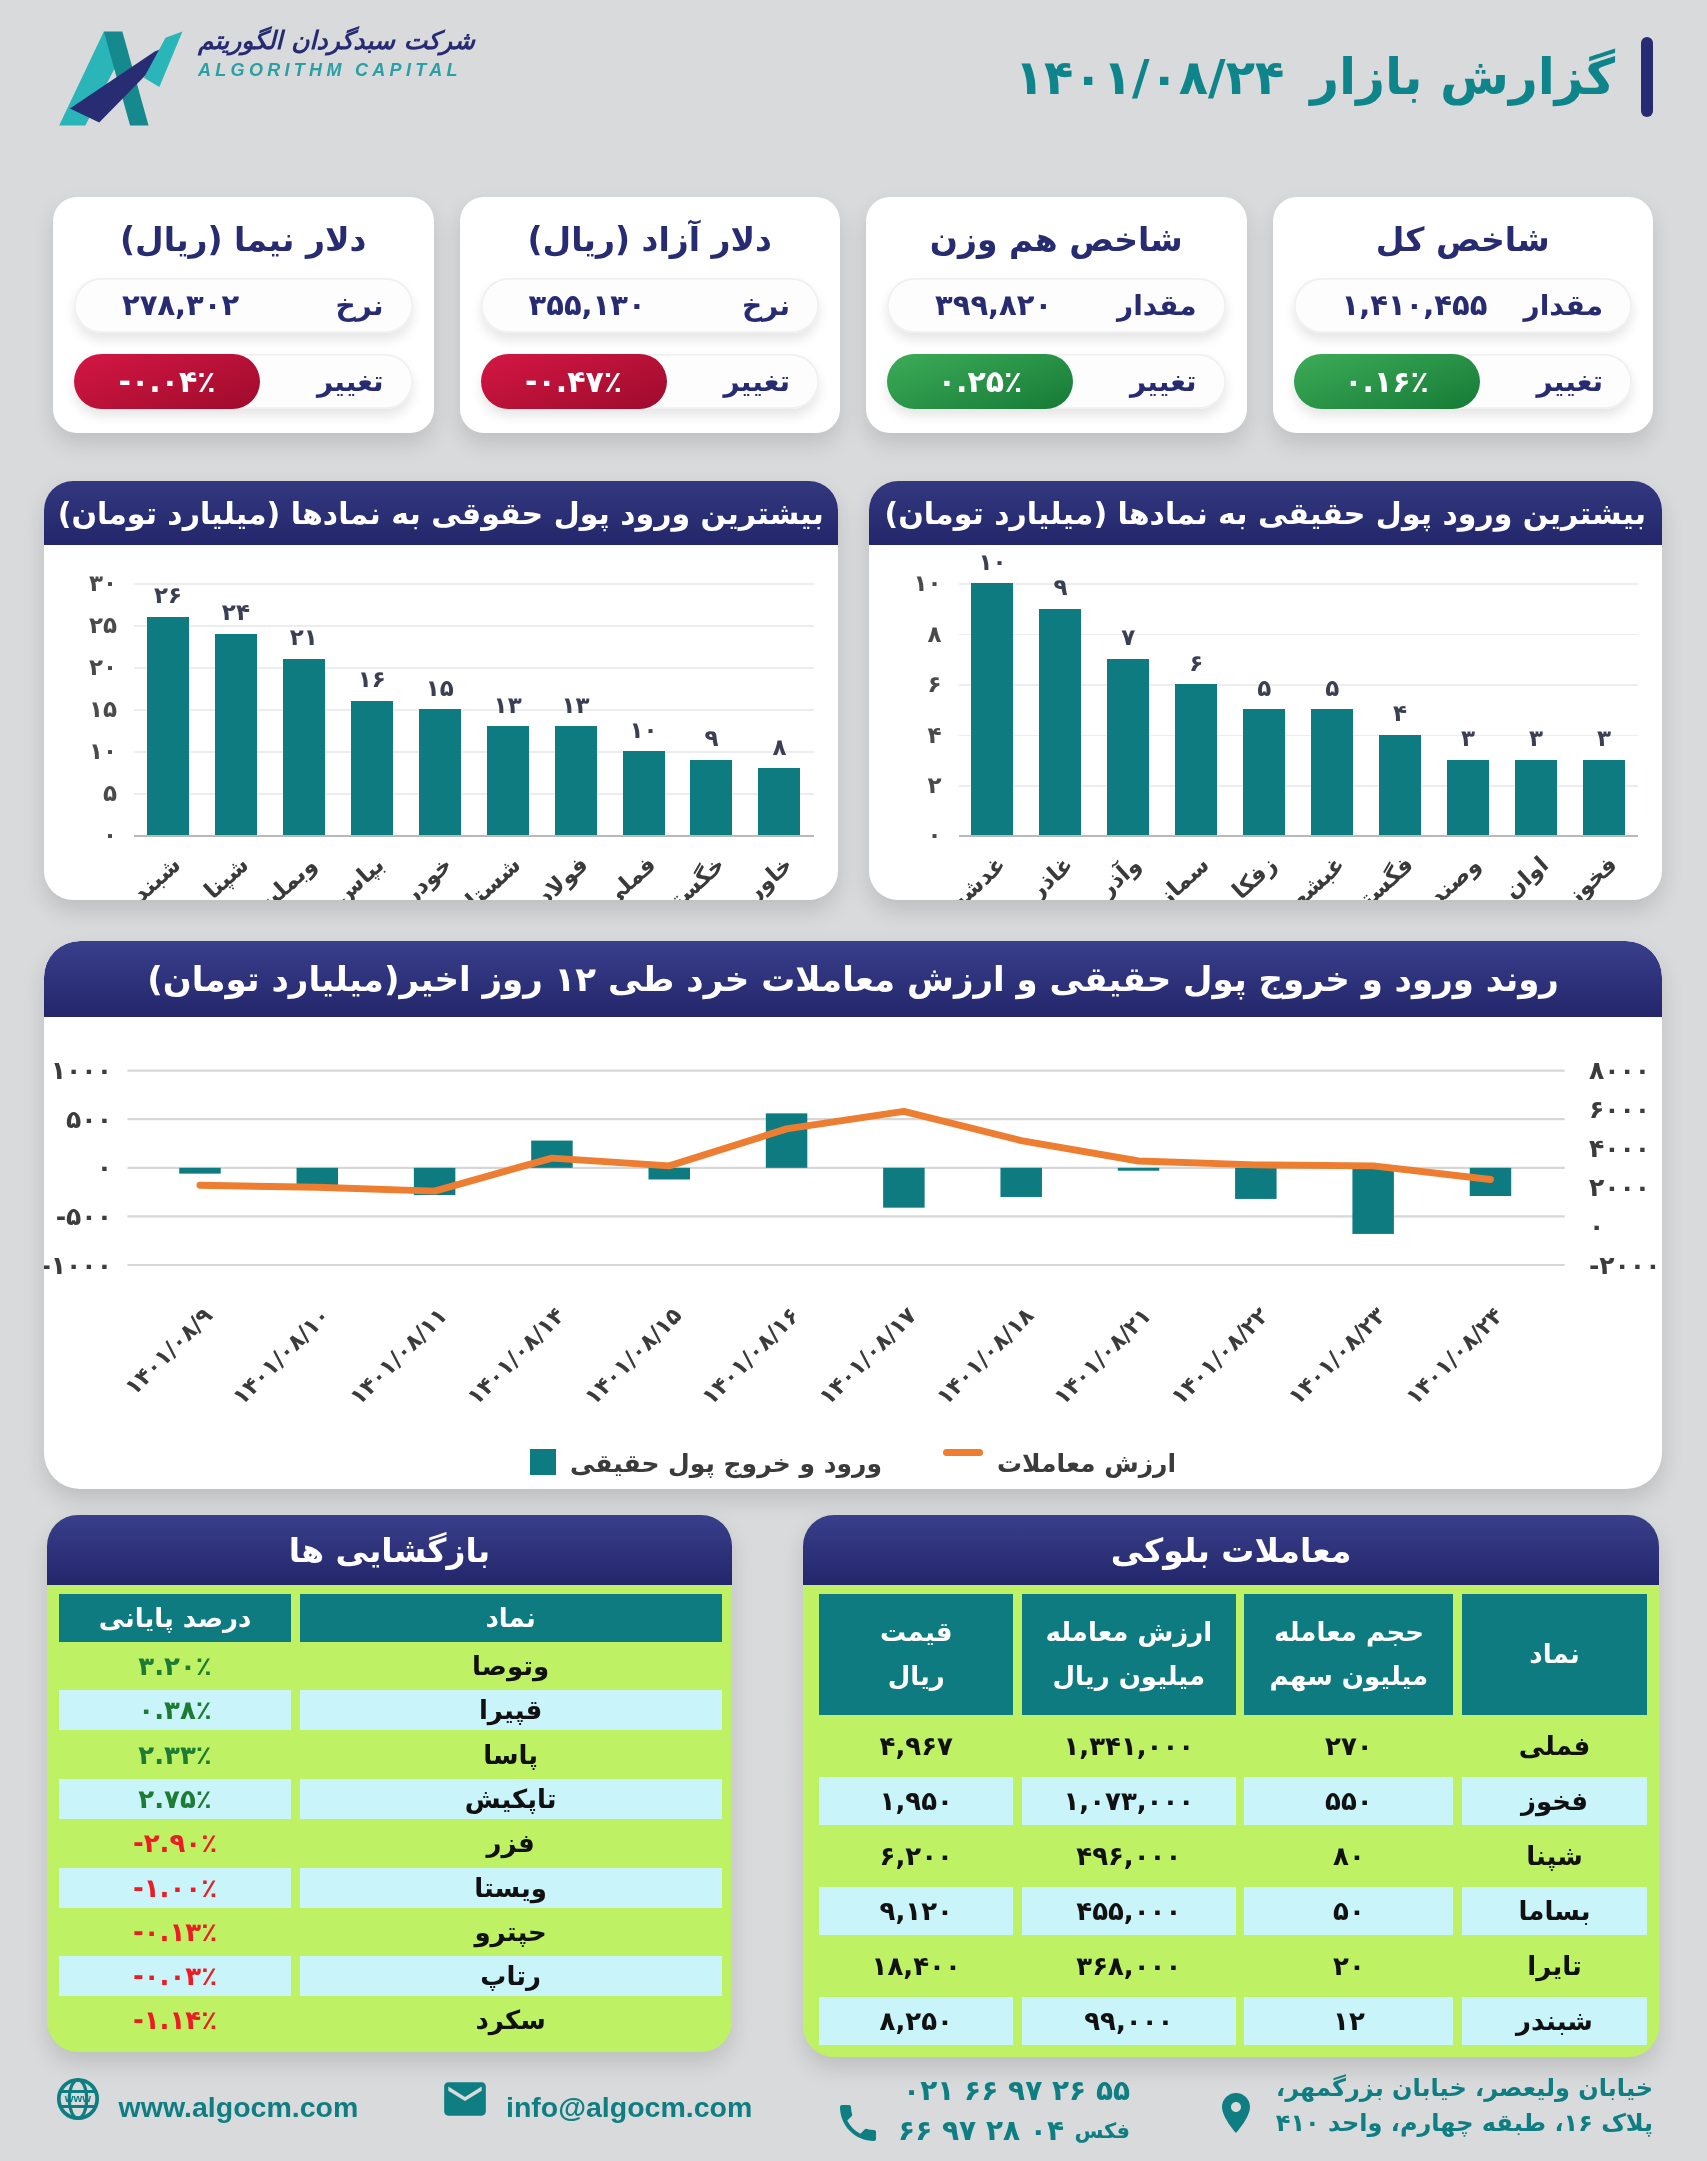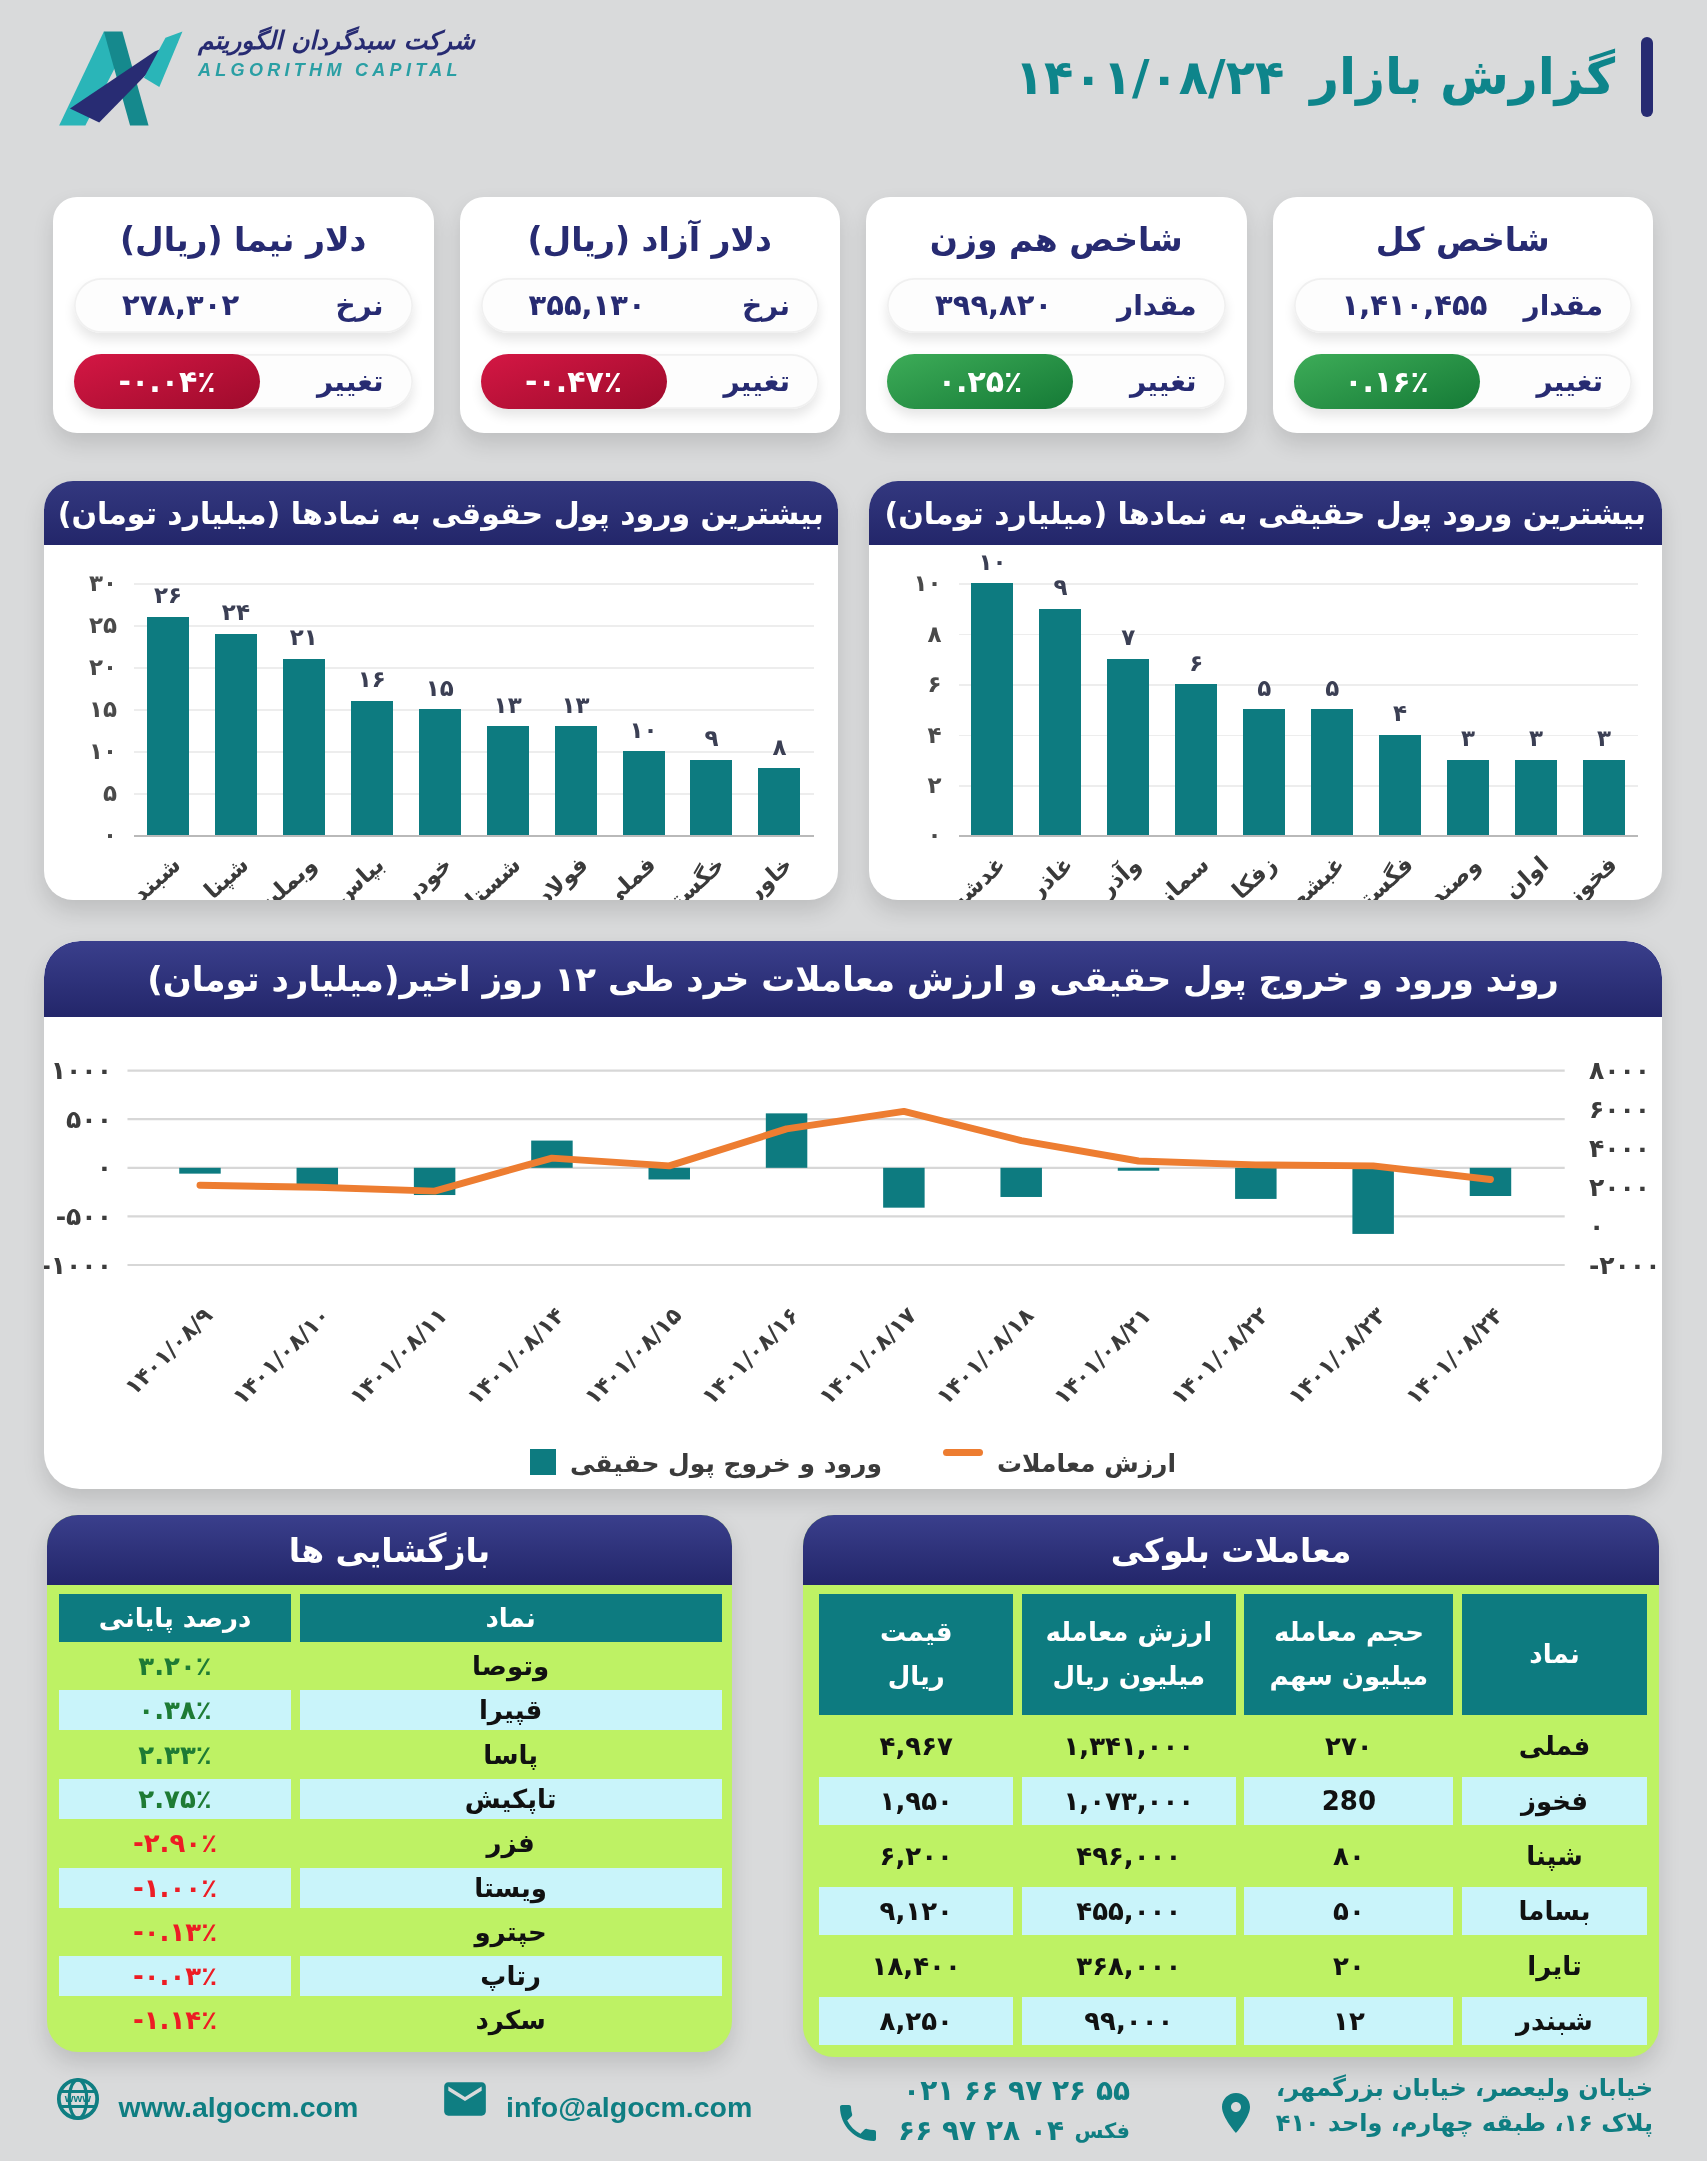--- a/index.html
+++ b/index.html
@@ -378,21 +378,21 @@
           </div>
           <div class="th-cell">
             <span>قیمت</span>
             <span>ریال</span>
           </div>
           <div class="td-cell">فملی</div>
           <div class="td-cell num">۲۷۰</div>
           <div class="td-cell num">۱,۳۴۱,۰۰۰</div>
           <div class="td-cell num">۴,۹۶۷</div>
           <div class="td-cell row-alt">فخوز</div>
-          <div class="td-cell num row-alt">280</div>
+          <div class="td-cell num row-alt">۵۵۰</div>
           <div class="td-cell num row-alt">۱,۰۷۳,۰۰۰</div>
           <div class="td-cell num row-alt">۱,۹۵۰</div>
           <div class="td-cell">شپنا</div>
           <div class="td-cell num">۸۰</div>
           <div class="td-cell num">۴۹۶,۰۰۰</div>
           <div class="td-cell num">۶,۲۰۰</div>
           <div class="td-cell row-alt">بساما</div>
           <div class="td-cell num row-alt">۵۰</div>
           <div class="td-cell num row-alt">۴۵۵,۰۰۰</div>
           <div class="td-cell num row-alt">۹,۱۲۰</div>

